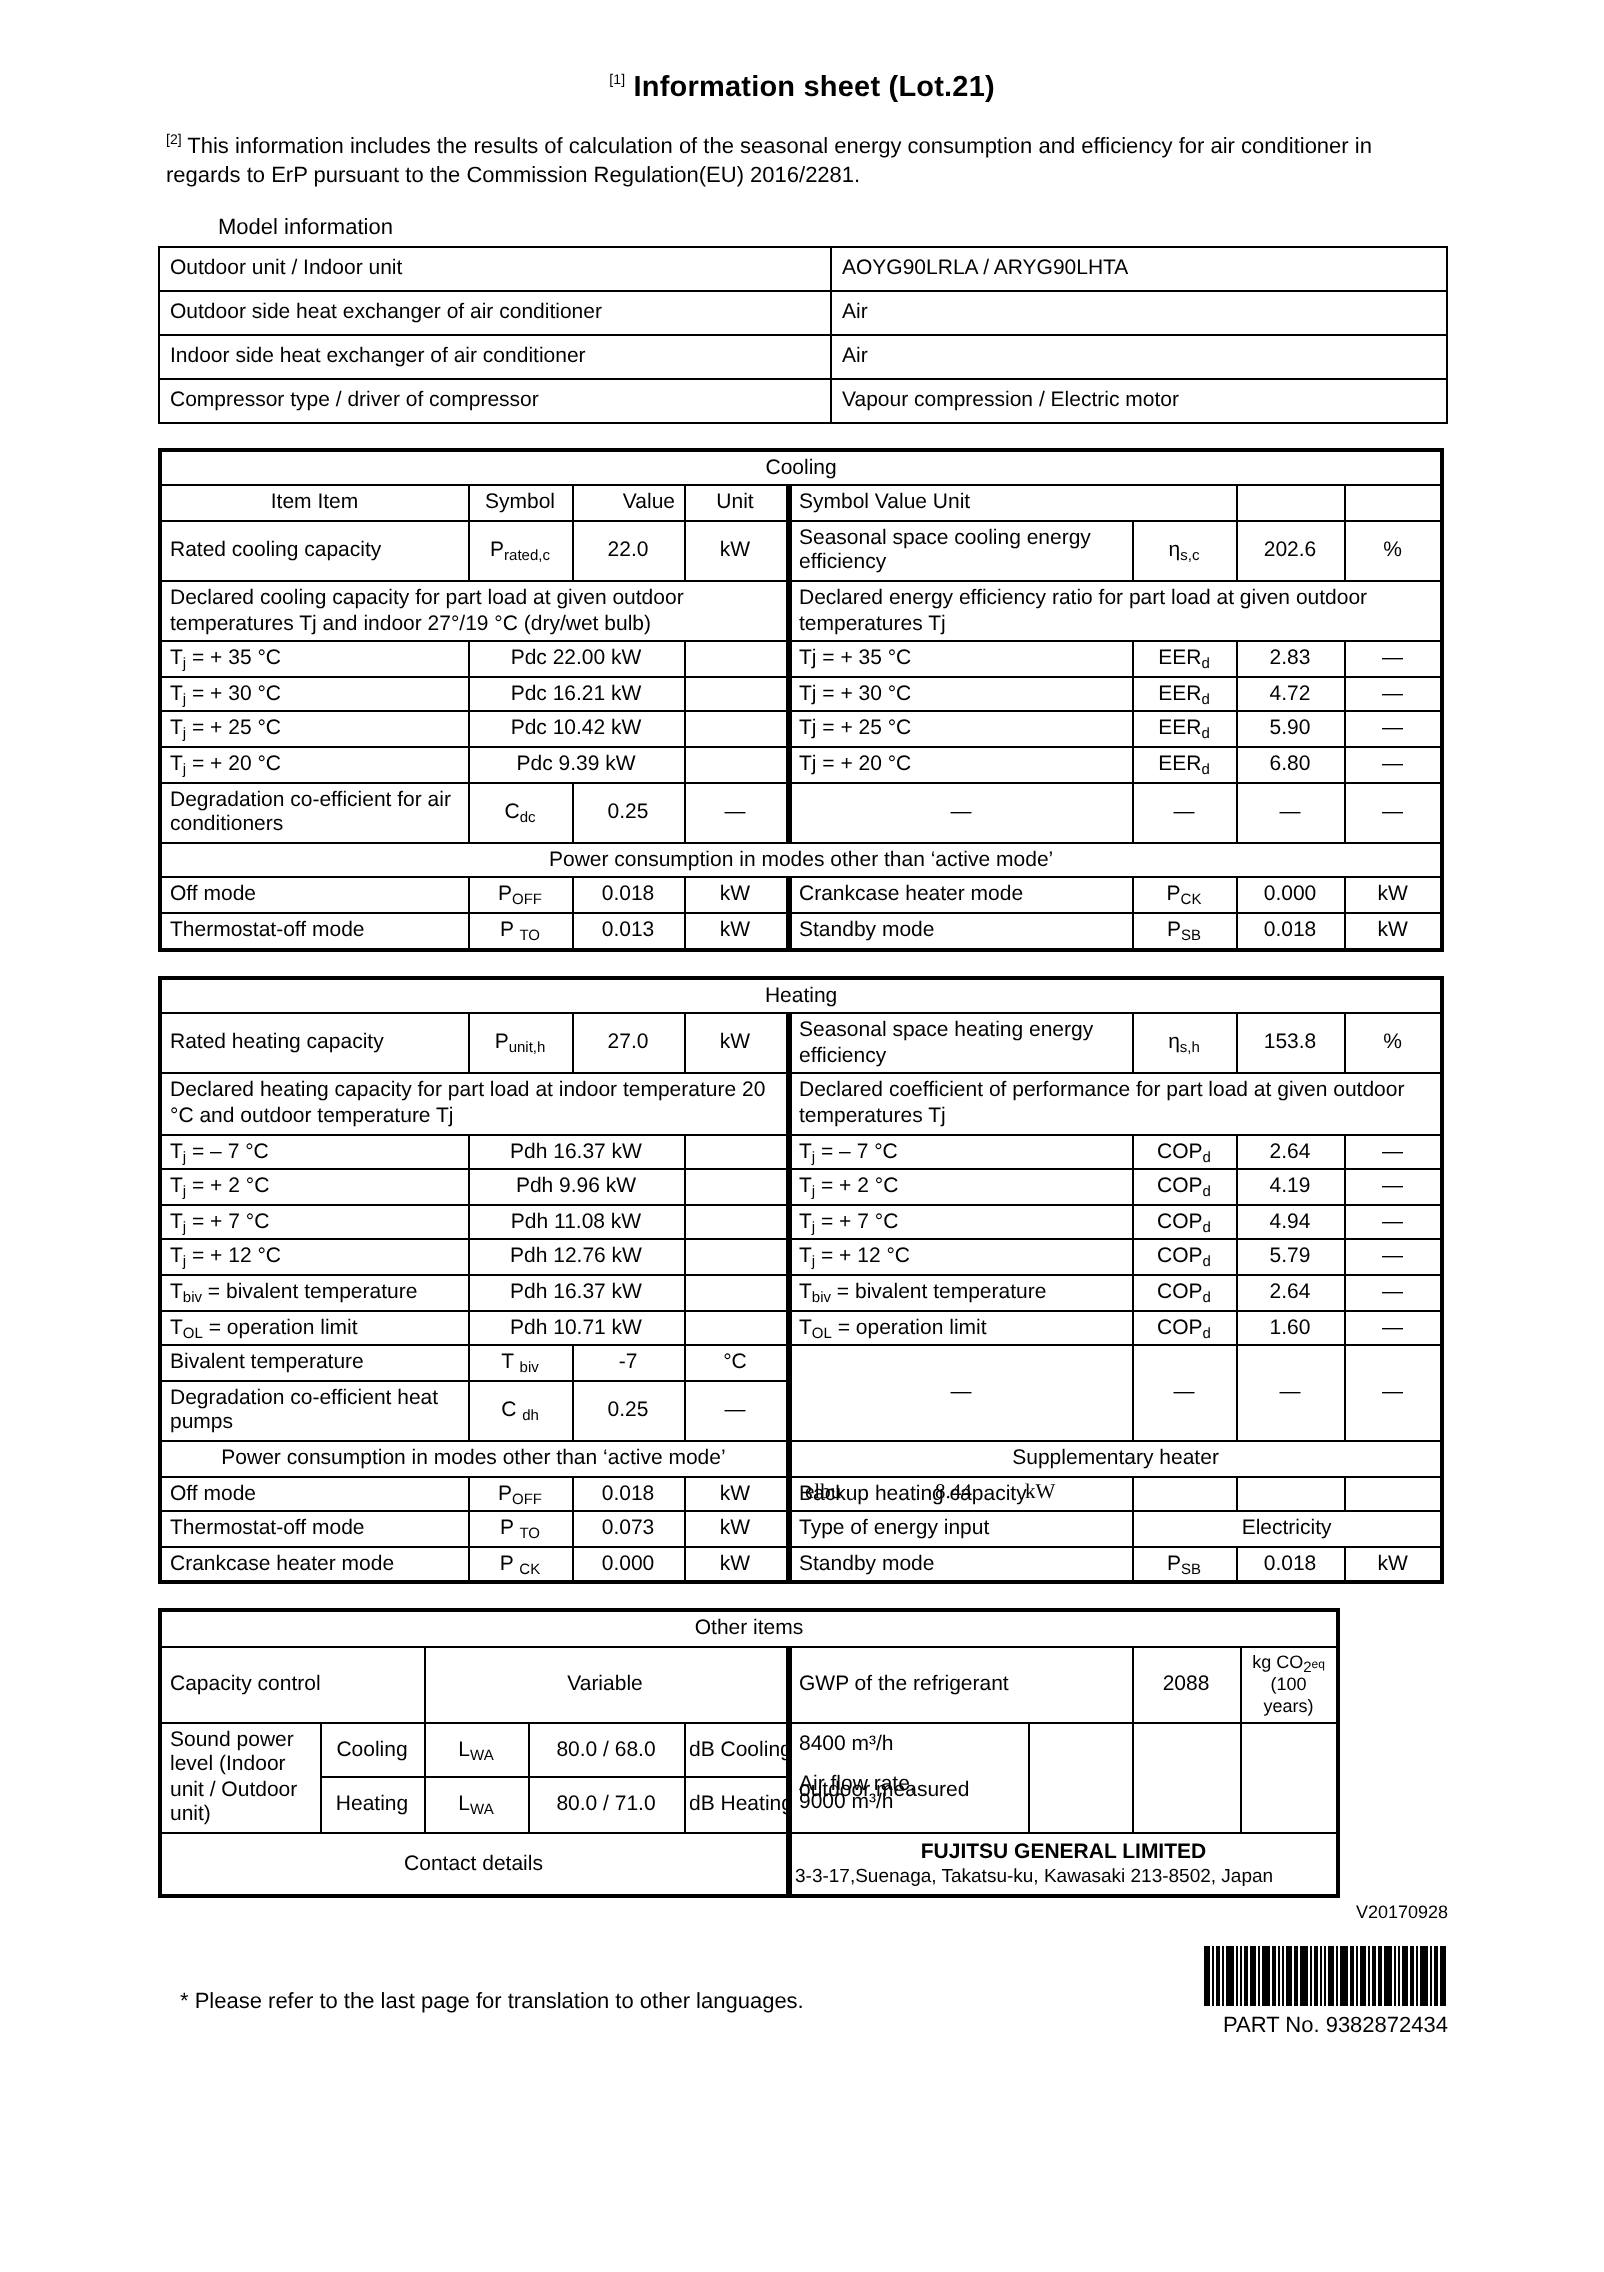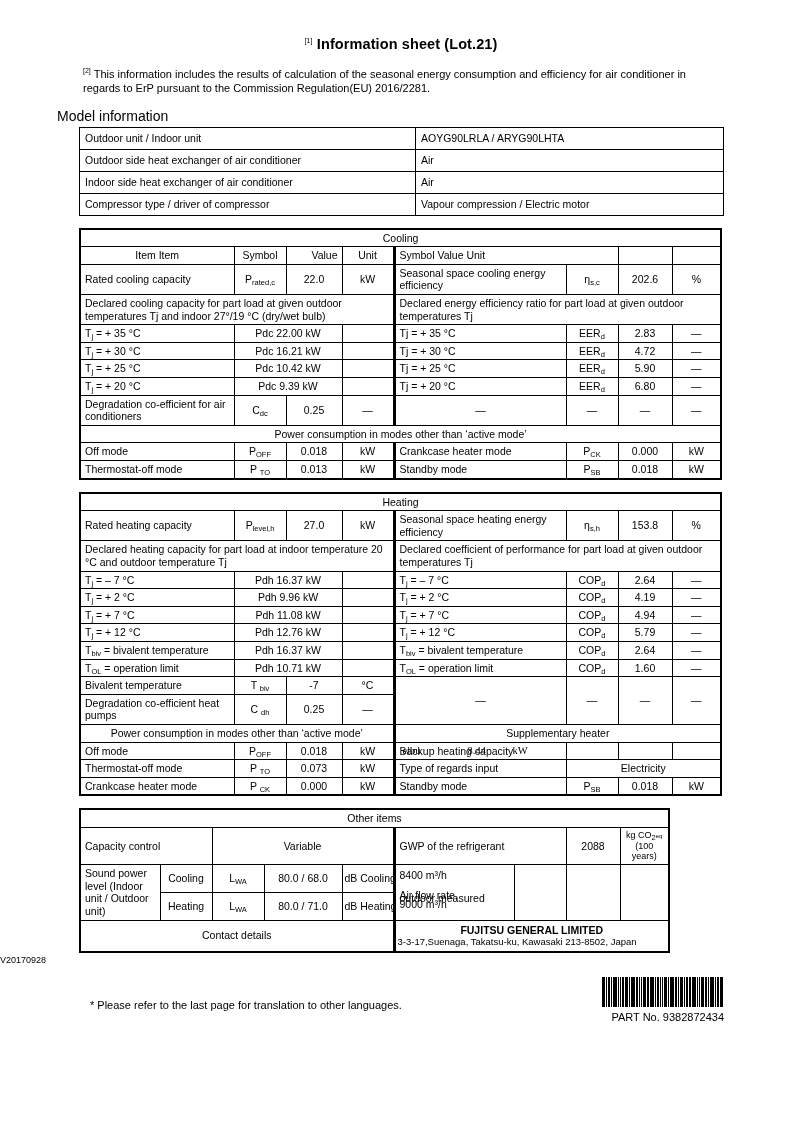--- a/index.html
+++ b/index.html
@@ -24,22 +24,22 @@
   .sup { font-size: 7px; vertical-align: super; font-weight: normal; }
 
   .intro {
     margin: 14px 0 0 0;
     padding: 0 78px 0 83px;
     font-size: 11px;
     line-height: 1.32;
     text-align: left;
   }
   .modelinfo-label {
-    padding-left: 57px;
-    font-size: 14px;
+    padding-left: 109px;
+    font-size: 11px;
     margin-top: 12px;
     margin-bottom: 3px;
   }
 
   
   .tblwrap { padding: 0 78px 0 79px; }
   table.doc {
     width: 588px;
     border-collapse: collapse;
     table-layout: fixed;
@@ -72,21 +72,21 @@
   .gap { height: 12px; }
 
   
   .ovl { position: relative; display: inline-block; }
   .ovl .base { position: relative; }
   .ovl .over { position: absolute; left: 0; top: 0; white-space: nowrap; font-family: Liberation Serif, serif; }
 
   
   .footer-company { text-align:center; font-weight:bold; font-size: 10.5px; }
   .footer-addr { text-align:left; font-size: 9.5px; }
-  .vcode { text-align: left; font-size: 9px; padding: 2px 78px 0 0; }
+  .vcode { text-align: right; font-size: 9px; padding: 2px 78px 0 0; }
   .bottomrow { display:flex; justify-content: space-between; align-items: flex-start;
                padding: 12px 78px 0 90px; }
   .translate-note { font-size: 11px; padding-top: 22px; }
   .barcode-box { text-align: center; }
   .barcode { height: 30px; display: flex; align-items: flex-end; justify-content: flex-end; }
   .barcode i { display: inline-block; background: #000; height: 30px; margin-right: 1px; }
   .partno { font-size: 11px; margin-top: 4px; text-align: right; white-space: nowrap;}
 </style>
 </head>
 <body>
@@ -258,21 +258,21 @@
           <col style="width:52px">
           <col style="width:54px">
           <col style="width:49px">
       </colgroup>
       <tbody>
           <tr>
         <td colspan="8" class="sec-title">Heating</td>
       </tr>
       <tr>
         <td class="lft">Rated heating capacity</td>
-        <td class="ctr"><span>P</span><sub>level,h</sub></td>
+        <td class="ctr"><span>P</span><sub>unit,h</sub></td>
         <td class="ctr">27.0</td>
         <td class="ctr thickright">kW</td>
         <td class="lft wrap">Seasonal space heating energy efficiency</td>
         <td class="ctr"><span>η</span><sub>s,h</sub></td>
         <td class="ctr">153.8</td>
         <td class="ctr">%</td>
       </tr>
       <tr>
         <td colspan="4" class="lft wrap thickright">Declared heating capacity for part load at indoor temperature 20 °C and outdoor temperature Tj</td>
         <td colspan="4" class="lft wrap">Declared coefficient of performance for part load at given outdoor temperatures Tj</td>
@@ -370,21 +370,21 @@
         </td>
         <td></td>
         <td></td>
         <td></td>
       </tr>
       <tr>
         <td class="lft">Thermostat-off mode</td>
         <td class="ctr"><span>P </span><sub>TO</sub></td>
         <td class="ctr">0.073</td>
         <td class="ctr thickright">kW</td>
-        <td class="lft">Type of regards input</td>
+        <td class="lft">Type of energy input</td>
         <td colspan="3" class="ctr">Electricity</td>
       </tr>
       <tr>
         <td class="lft">Crankcase heater mode</td>
         <td class="ctr"><span>P </span><sub>CK</sub></td>
         <td class="ctr">0.000</td>
         <td class="ctr thickright">kW</td>
         <td class="lft">Standby mode</td>
         <td class="ctr"><span>P</span><sub>SB</sub></td>
         <td class="ctr">0.018</td>

